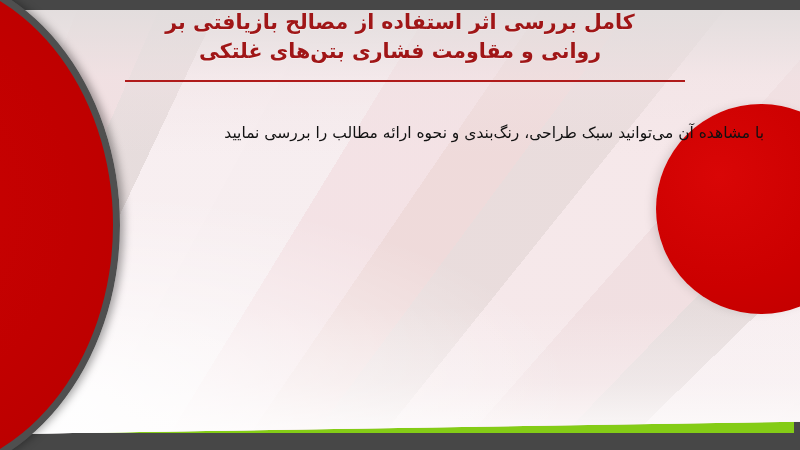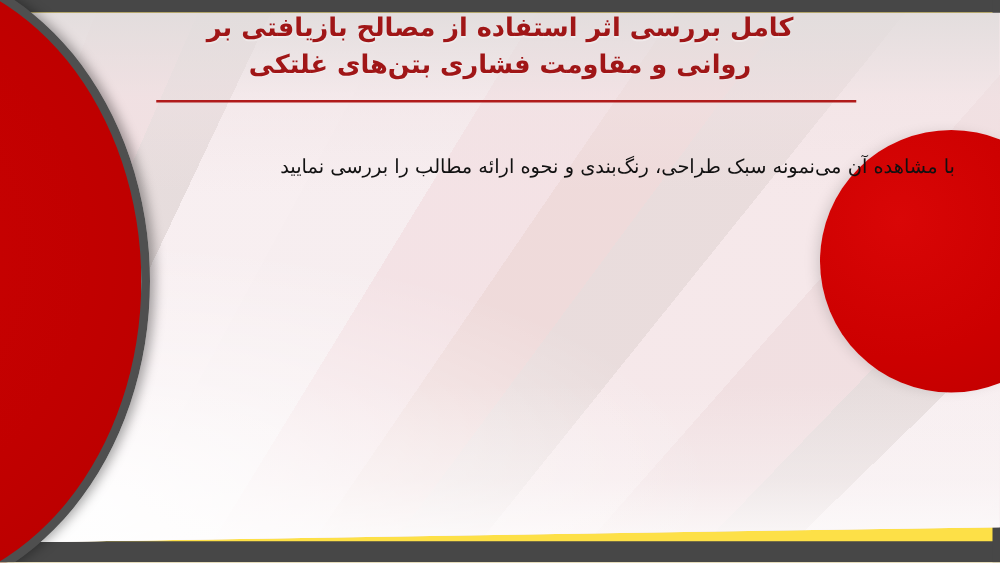--- a/index.html
+++ b/index.html
@@ -10,21 +10,21 @@
   }
   body {
     font-family: "DejaVu Sans", sans-serif;
   }
 
   #slide {
     position: relative;
     width: 800px;
     height: 450px;
     overflow: hidden;
-    background: #fde047;
+    background: #84cc16;
   }
 
   
   .frame-band {
     position: absolute;
     background: #474747;
     z-index: 1;
   }
   .band-top    { left: 0; top: 0;    width: 800px; height: 10px; }
   .band-bottom { left: 0; bottom: 0; width: 800px; height: 17px; }
@@ -215,17 +215,17 @@
 
   <div class="content">
 
     <div class="title-block">
       <h1 class="slide-title">کامل بررسی اثر استفاده از مصالح بازیافتی بر
 روانی و مقاومت فشاری بتن‌های غلتکی</h1>
     </div>
     <div class="title-rule"></div>
 
     <div class="body-block">
-      <div class="body-line">با مشاهده آن می‌نمونه سبک طراحی، رنگ‌بندی و نحوه ارائه مطالب را بررسی نمایید</div>
+      <div class="body-line">با مشاهده آن می‌توانید سبک طراحی، رنگ‌بندی و نحوه ارائه مطالب را بررسی نمایید</div>
     </div>
 
   </div>
 </div>
 
 </body></html>

